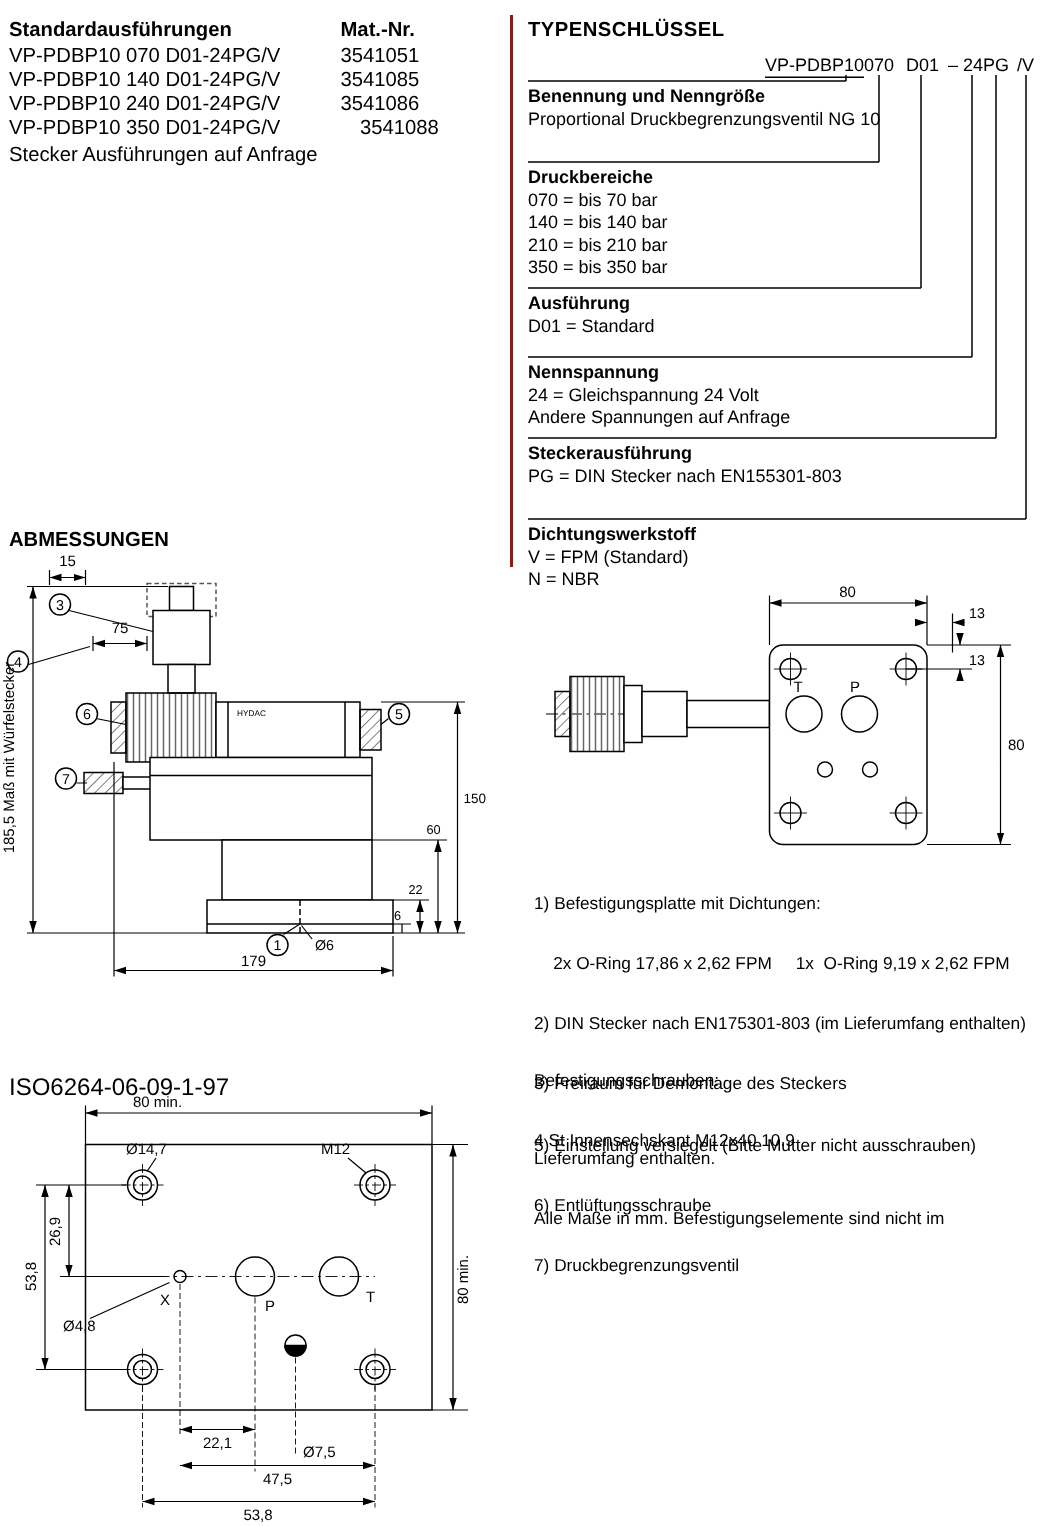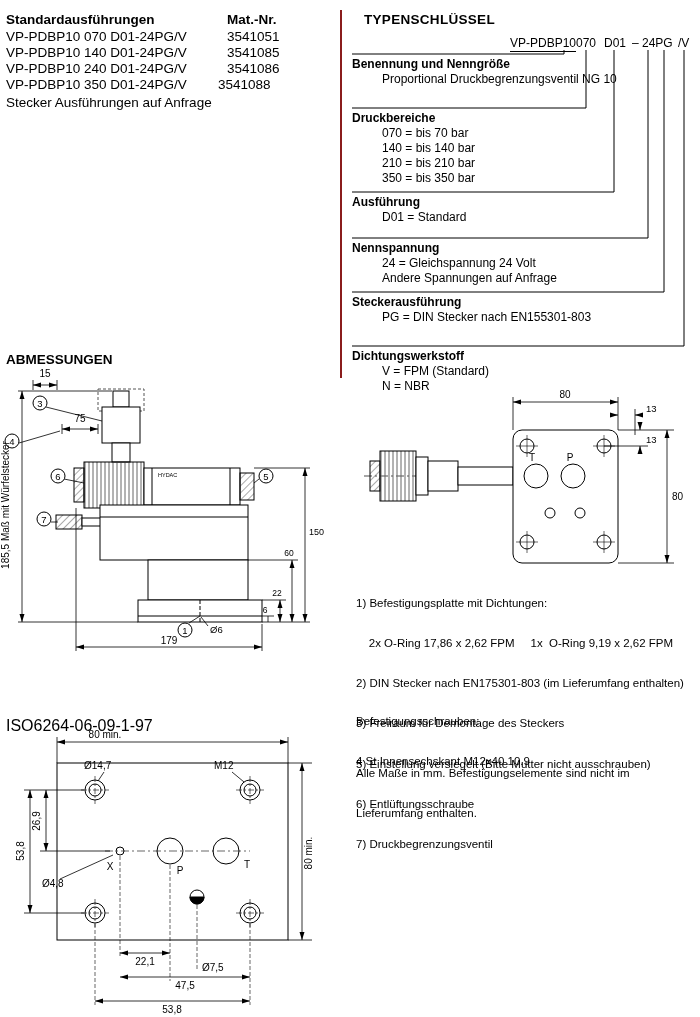--- a/index.html
+++ b/index.html
@@ -4,45 +4,45 @@
 <style>
   * { margin:0; padding:0; box-sizing:border-box; }
   body { background:#fff; font-family:"Liberation Sans", sans-serif; color:#000; }
   .page { position:relative; width:700px; height:1017px; background:#fff; overflow:hidden; }
   .abs { position:absolute; white-space:nowrap; }
   .b { font-weight:bold; }
   .t13 { font-size:13.5px;text-align:right; }
   .t12 { font-size:16px; }
   .divider { position:absolute; left:340px; top:10px; width:2px; height:368px; background:#8a1c1c; }
   .typekey { position:absolute; left:352px; top:0; width:348px; height:398px; }
-  .tk-head { position:absolute; left:0; top:12px; font-weight:bold; font-size:13.5px; letter-spacing:.3px;margin-left:12px; }
+  .tk-head { position:absolute; left:0; top:12px; font-weight:bold; font-size:13.5px; letter-spacing:.3px; }
   .tk-code { position:absolute; top:36px; font-size:12px; white-space:nowrap; }
   .tk-code.u { border-bottom:1px solid #000; padding-bottom:1px; }
   .tk-title { position:absolute; font-weight:bold; font-size:12px; white-space:nowrap; }
-  .tk-line { position:absolute; font-size:12px; white-space:nowrap;margin-left:30px; }
+  .tk-line { position:absolute; font-size:12px; white-space:nowrap; }
   .notes { position:absolute; left:356px; width:345px; font-size:11.5px; line-height:13.4px; white-space:pre; }
   svg { display:block; }
   svg text { font-family:"Liberation Sans", sans-serif; fill:#000; }
 </style>
 </head>
 <body>
 
 <div class="page">
 
   <div class="abs b t13" style="left:6px;top:12px">Standardausführungen</div>
   <div class="abs b t13" style="left:227px;top:12px">Mat.-Nr.</div>
 
   <div class="abs t13" style="left:6px;top:29px">VP-PDBP10 070 D01-24PG/V</div>
   <div class="abs t13" style="left:227px;top:29px">3541051</div>
   <div class="abs t13" style="left:6px;top:45px">VP-PDBP10 140 D01-24PG/V</div>
   <div class="abs t13" style="left:227px;top:45px">3541085</div>
   <div class="abs t13" style="left:6px;top:61px">VP-PDBP10 240 D01-24PG/V</div>
   <div class="abs t13" style="left:227px;top:61px">3541086</div>
   <div class="abs t13" style="left:6px;top:77px">VP-PDBP10 350 D01-24PG/V</div>
-  <div class="abs t13" style="left:218px;top:77px">3541088</div>
+  <div class="abs t13" style="left:240px;top:77px">3541088</div>
   <div class="abs t13" style="left:6px;top:95px">Stecker Ausführungen auf Anfrage</div>
 
   <div class="divider"></div>
 
   <div class="typekey">
     <svg width="348" height="398" style="position:absolute;left:0;top:0">
       <g stroke="#000" stroke-width="1">
         <line x1="0" y1="54" x2="212" y2="54"></line>
         <line x1="0" y1="108" x2="234" y2="108"></line>
         <line x1="0" y1="192" x2="262" y2="192"></line>
@@ -253,22 +253,22 @@
     <div>6) Entlüftungsschraube</div>
     <div>7) Druckbegrenzungsventil</div>
   </div>
 
   <div class="notes" style="top:688px">
     <div>Befestigungsschrauben:</div>
     <div>4 St Innensechskant M12x40 10.9</div>
   </div>
 
   <div class="notes" style="top:740px">
+    <div>Lieferumfang enthalten.</div>
     <div>Alle Maße in mm. Befestigungselemente sind nicht im</div>
-    <div>Lieferumfang enthalten.</div>
   </div>
 
   <div class="abs t12" style="left:6px;top:717px">ISO6264-06-09-1-97</div>
 
   <svg class="abs" style="left:0;top:725px" width="348" height="292">
     <defs>
       <marker id="arrP" markerWidth="9" markerHeight="7" refX="8" refY="3.5" orient="auto-start-reverse" markerUnits="userSpaceOnUse">
           <path d="M0,1 L8,3.5 L0,6 Z" fill="#000"></path>
         </marker>
     </defs>

